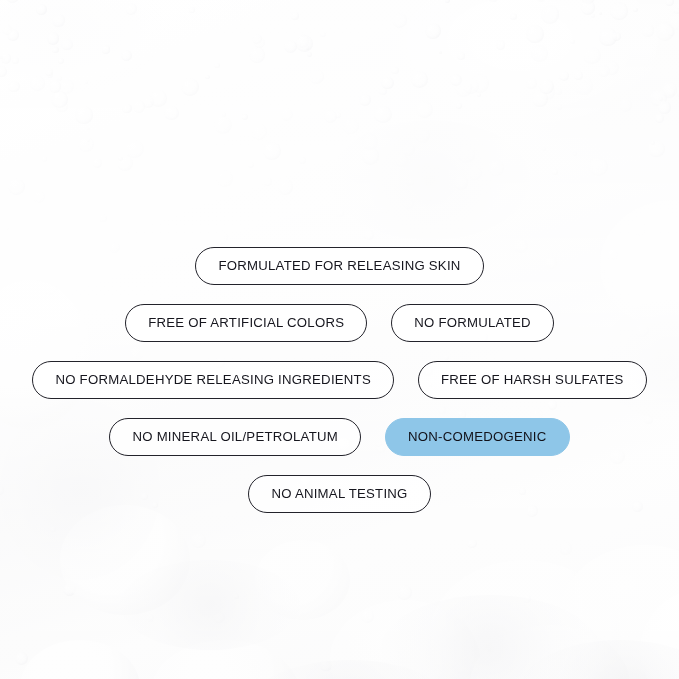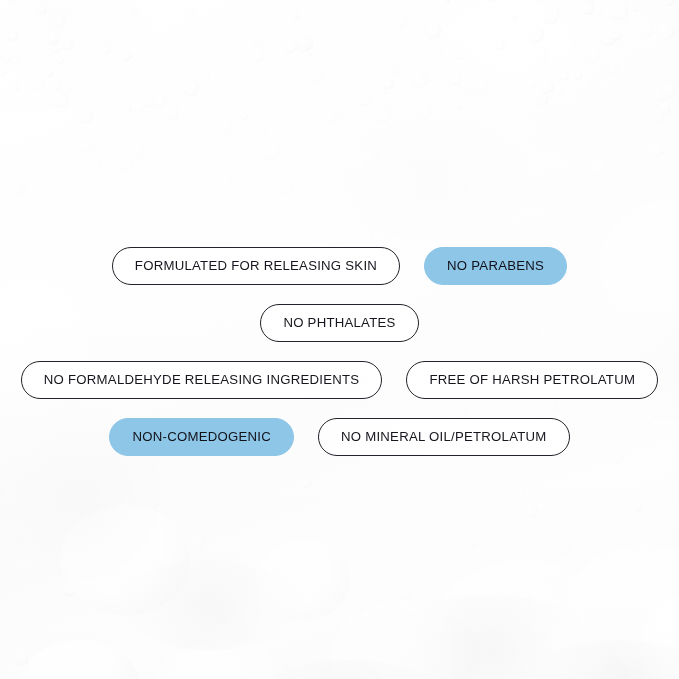--- a/index.html
+++ b/index.html
@@ -378,43 +378,46 @@
   <div class="bg-layer bg-veil"></div>
 
   <div class="content">
 
 
     <div class="rows" id="rows">
         <div class="pill-row">
           <div class="pill outline">
             <span>FORMULATED FOR RELEASING SKIN</span>
           </div>
-          <div class="pill filled">
-            <span>NO PARABENS</span>
-          </div>
         </div>
         <div class="pill-row">
           <div class="pill outline">
-            <span>NO PHTHALATES</span>
+            <span>FREE OF ARTIFICIAL COLORS</span>
+          </div>
+          <div class="pill outline">
+            <span>NO FORMULATED</span>
           </div>
         </div>
         <div class="pill-row">
           <div class="pill outline">
             <span>NO FORMALDEHYDE RELEASING INGREDIENTS</span>
           </div>
           <div class="pill outline">
-            <span>FREE OF HARSH PETROLATUM</span>
+            <span>FREE OF HARSH SULFATES</span>
           </div>
         </div>
         <div class="pill-row">
+          <div class="pill outline">
+            <span>NO MINERAL OIL/PETROLATUM</span>
+          </div>
           <div class="pill filled">
             <span>NON-COMEDOGENIC</span>
           </div>
-          <div class="pill outline">
-            <span>NO MINERAL OIL/PETROLATUM</span>
-          </div>
         </div>
         <div class="pill-row">
+          <div class="pill outline">
+            <span>NO ANIMAL TESTING</span>
+          </div>
         </div>
       </div>
 
   </div>
 </div>
 
 </body></html>

